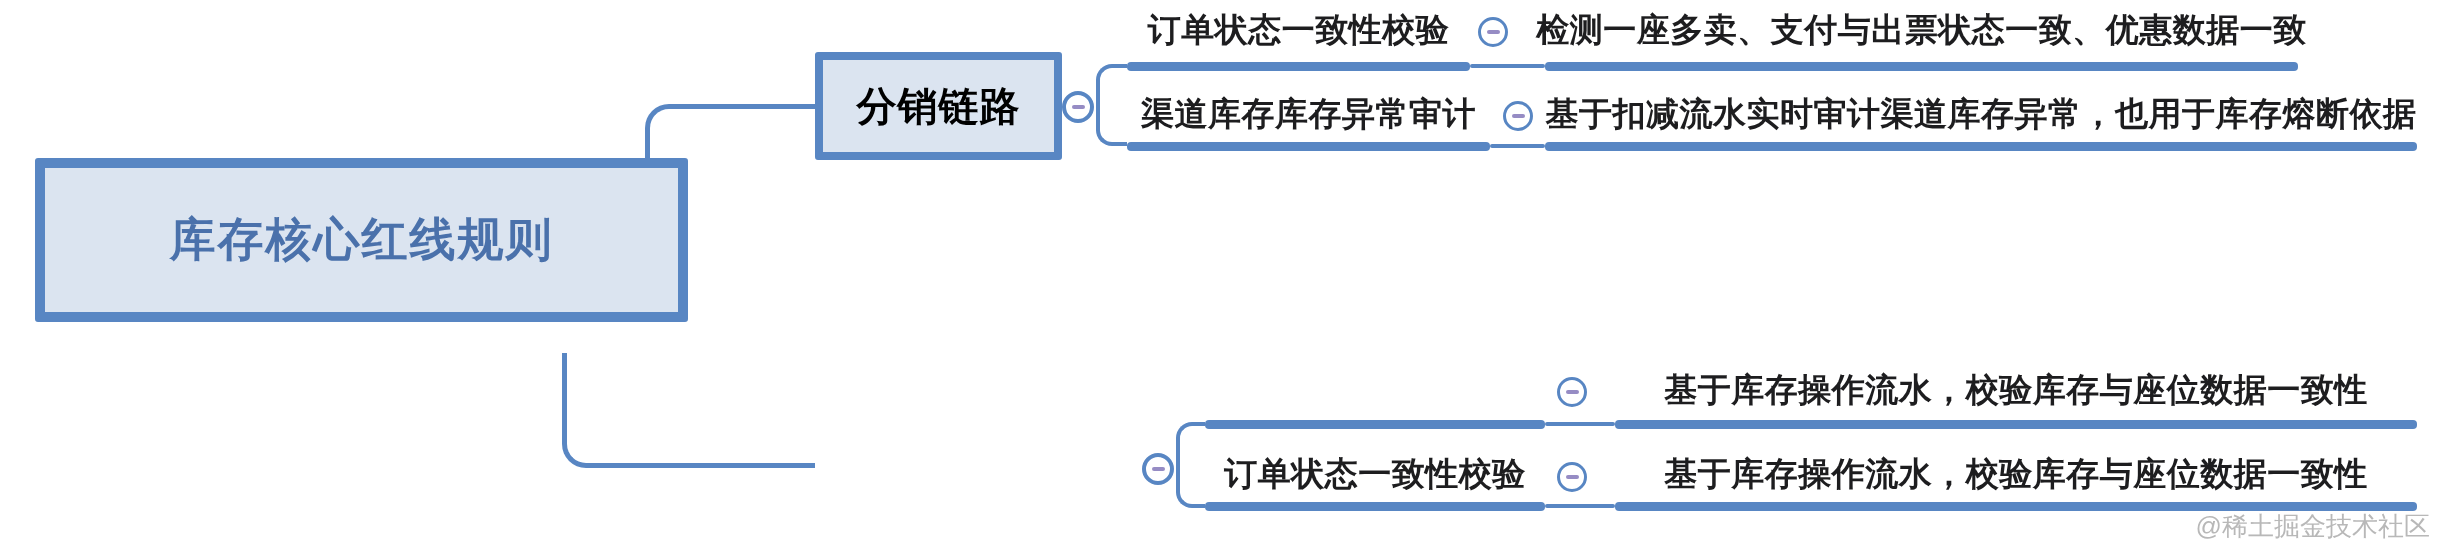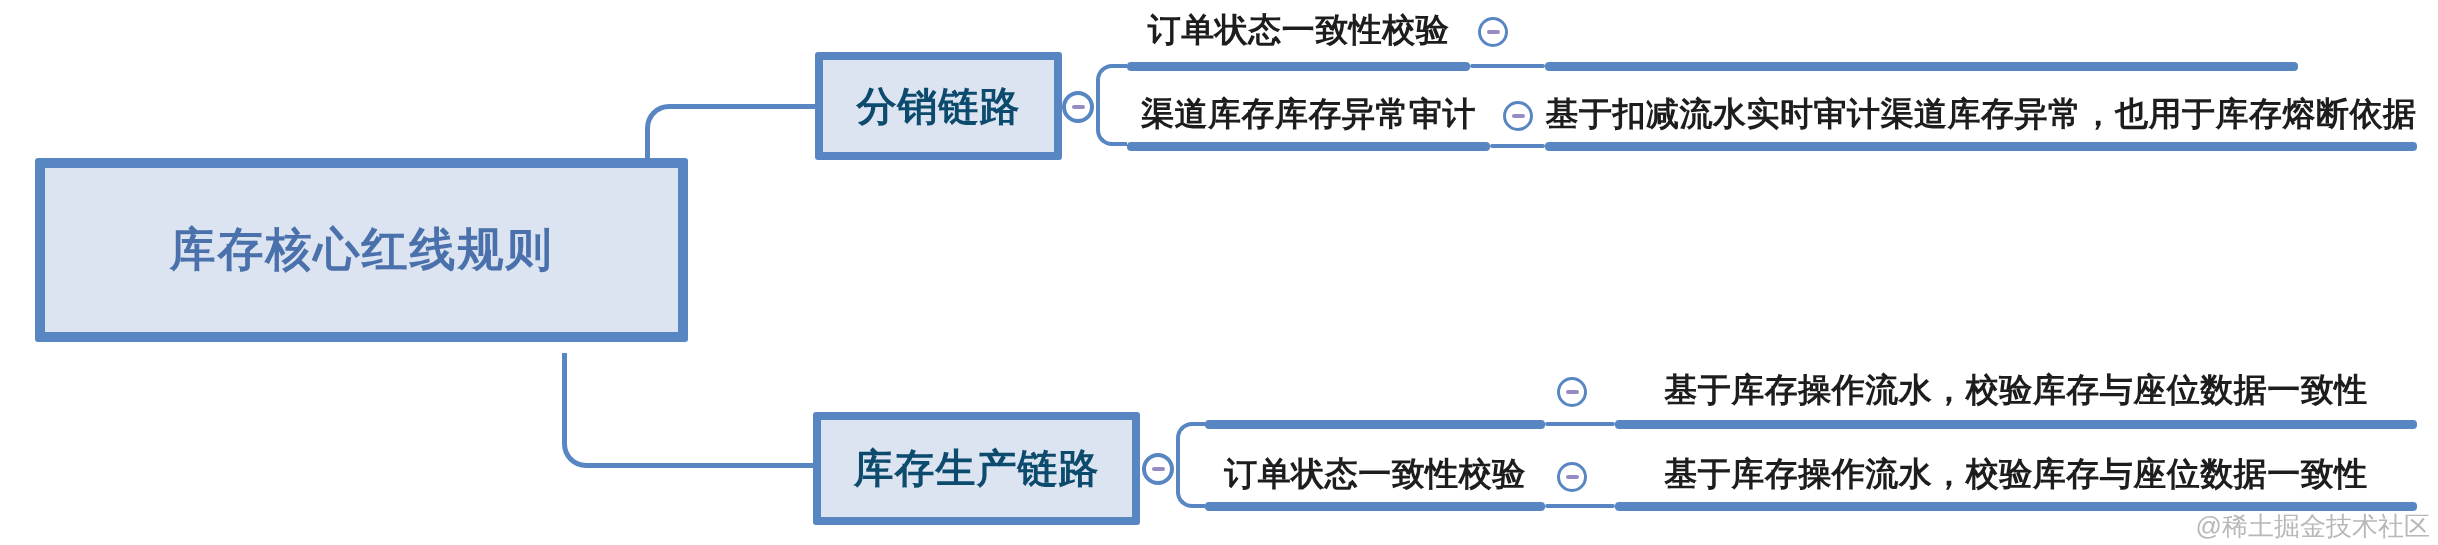--- a/index.html
+++ b/index.html
@@ -17,26 +17,26 @@
     box-sizing: border-box;
     background: #dbe4f0;
     border: 8px solid #5886c3;
     border-radius: 3px;
     display: flex;
     align-items: center;
     justify-content: center;
     white-space: nowrap;
   }
   .node.root {
-    left: 35px; top: 158px; width: 653px; height: 184px;
+    left: 35px; top: 158px; width: 653px; height: 164px;
     border-width: 10px;
     font-size: 46px; font-weight: bold; color: #4a71ab;
     letter-spacing: 2px;
   }
-  .node.branch { font-size: 40px; font-weight: bold; color: #0c4a6e; letter-spacing: 1px; }
+  .node.branch { font-size: 40px; font-weight: bold; color: #000000; letter-spacing: 1px; }
   .node.branch1 { left: 815px; top: 52px;  width: 247px; height: 108px; }
   .node.branch2 { left: 813px; top: 412px; width: 327px; height: 113px; }
   
   .conn { position: absolute; box-sizing: border-box; }
   .conn-top {
     left: 645px; top: 104px; width: 170px; height: 56px;
     border-left: 5px solid #5886c3; border-top: 5px solid #5886c3;
     border-top-left-radius: 24px;
   }
   .conn-bottom {
@@ -102,38 +102,38 @@
   <div class="fork down fork1down"></div>
 
   <div class="txt" style="left:1127px;top:8px;width:343px;">
     <span>订单状态一致性校验</span>
   </div>
   <div class="uline" style="left:1127px;top:62px;width:343px;"></div>
   <div class="collapse small" style="left:1478px;top:17px;">
     <span class="dash"></span>
   </div>
   <div class="tline" style="left:1470px;top:64px;width:75px;"></div>
+  <div class="txt" style="left:1545px;top:8px;width:753px;">
+    <span>检测一座多卖、支付与出票状态一致、优惠数据一致</span>
+  </div>
   <div class="uline" style="left:1545px;top:62px;width:753px;"></div>
 
   <div class="txt" style="left:1127px;top:92px;width:363px;">
     <span>渠道库存库存异常审计</span>
   </div>
   <div class="uline" style="left:1127px;top:142px;width:363px;"></div>
   <div class="collapse small" style="left:1503px;top:101px;">
     <span class="dash"></span>
   </div>
   <div class="tline" style="left:1490px;top:144px;width:55px;"></div>
   <div class="txt" style="left:1545px;top:92px;width:872px;">
     <span>基于扣减流水实时审计渠道库存异常，也用于库存熔断依据</span>
   </div>
   <div class="uline" style="left:1545px;top:142px;width:872px;"></div>
 
-  <div class="node branch branch2">
-    <span>库存生产链路</span>
-  </div>
   <div class="collapse big" style="left:1142px;top:453px;">
     <span class="dash"></span>
   </div>
   <div class="fork up fork2up"></div>
   <div class="fork down fork2down"></div>
 
   <div class="uline" style="left:1205px;top:420px;width:340px;"></div>
   <div class="collapse small" style="left:1557px;top:377px;">
     <span class="dash"></span>
   </div>

